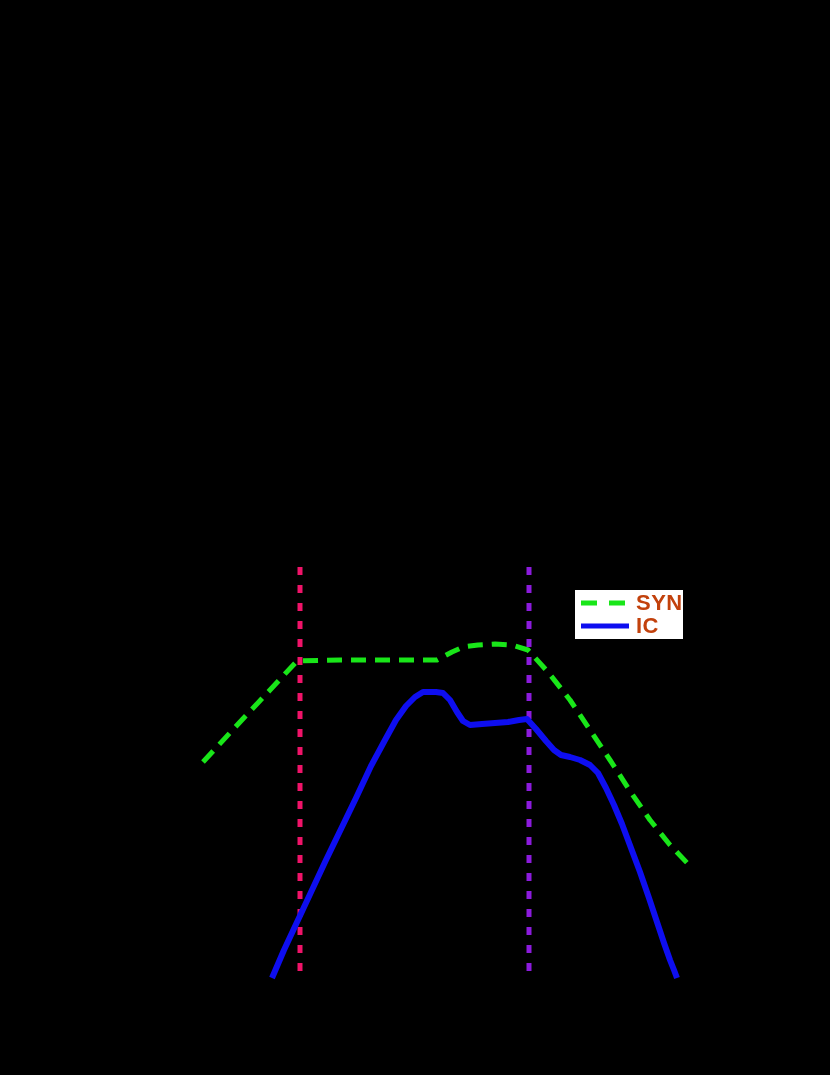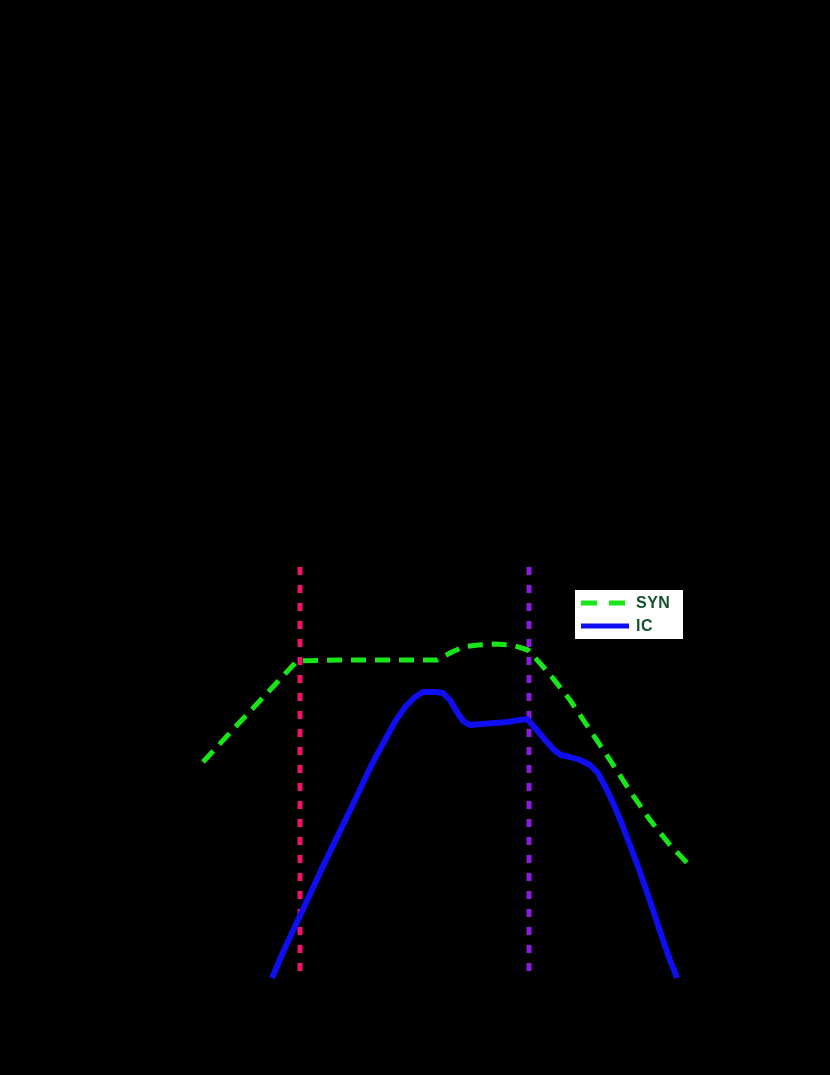--- a/index.html
+++ b/index.html
@@ -39,23 +39,23 @@
     align-items: center;
     gap: 7px;
     height: 22px;
   }
   .legend-swatch {
     flex: 0 0 auto;
     display: block;
   }
   .legend-label {
     font-weight: bold;
-    font-size: 16px;
+    font-size: 22px;
     line-height: 1;
-    color: #14532d;
+    color: #c2410c;
     letter-spacing: 0.5px;
   }
 </style>
 </head>
 <body>
 
 <div class="stage">
 
   <svg id="chart-svg" width="830" height="1075" viewBox="0 0 830 1075">
       <line x1="300" x2="300" y1="567" y2="978" stroke="#F01369" stroke-width="5" stroke-dasharray="8 10"></line>

